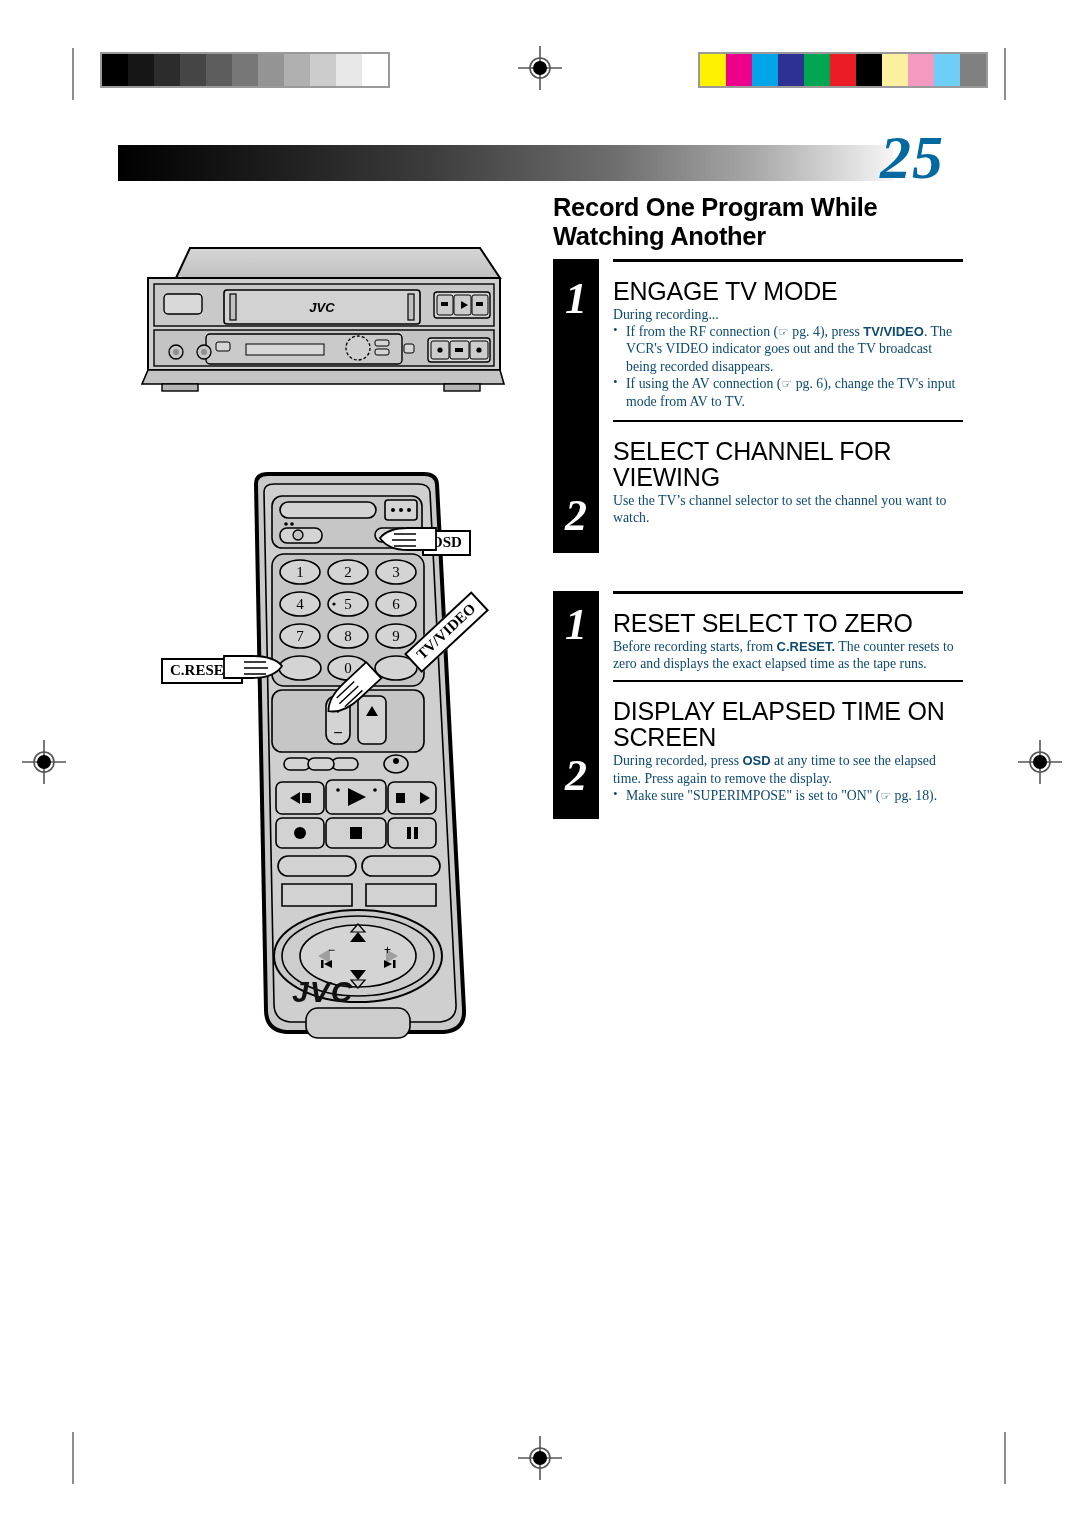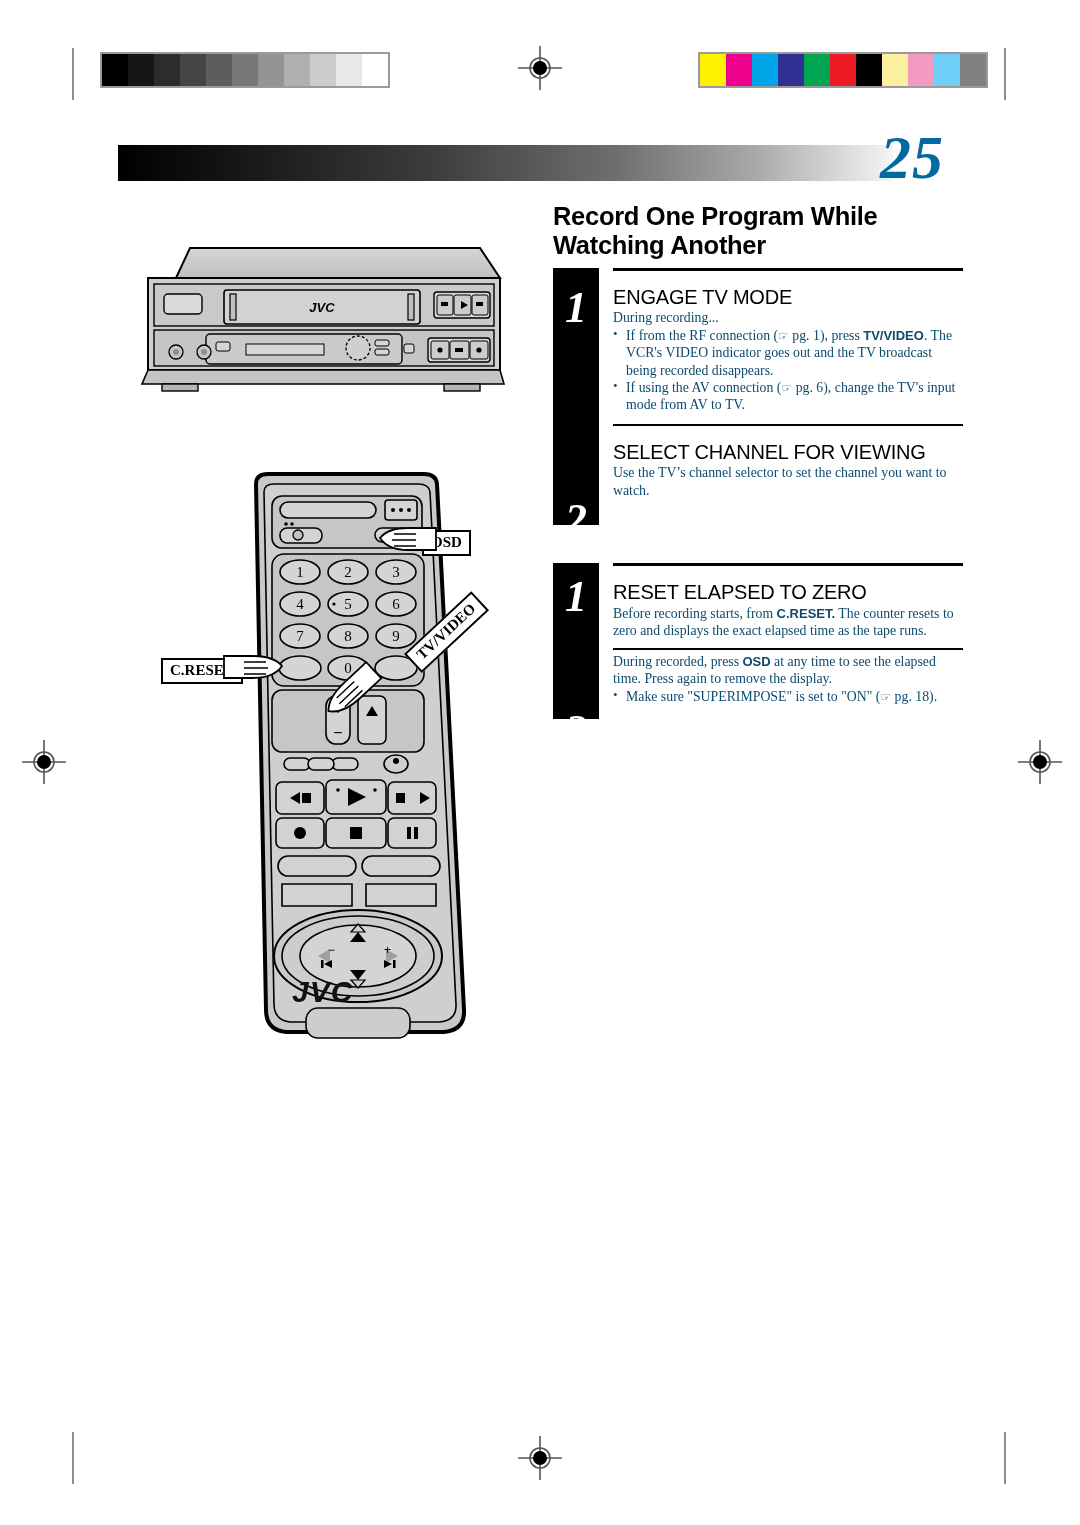--- a/index.html
+++ b/index.html
@@ -60,21 +60,21 @@
     font-style: italic;
     letter-spacing: 1px;
     color: #0369a1;
     line-height: 1;
   }
 
   
   .right-col {
     position: absolute;
     left: 553px;
-    top: 202px;
+    top: 193px;
     width: 410px;
   }
   .section-title {
     font-size: 25.5px;
     font-weight: 700;
     line-height: 1.13;
     letter-spacing: -0.3px;
     color: #000;
     margin: 0 0 8px 0;
   }
@@ -97,21 +97,21 @@
     padding-left: 60px;
     box-sizing: border-box;
   }
   .step .rule {
     height: 3px;
     background: #000;
     margin-bottom: 3px;
   }
   .step .rule.thin { height: 2px; margin-top: 1px; }
   .step-head {
-    font-size: 20px;
+    font-size: 25px;
     font-weight: 400;
     line-height: 1.04;
     letter-spacing: -0.2px;
     color: #000;
     margin: 16px 0 2px 0;
   }
   .step-body {
     font-family: "Liberation Serif", serif;
     font-size: 13.8px;
     line-height: 1.26;
@@ -430,21 +430,21 @@
   <div class="steps">
     <div class="numbar"></div>
 
     <div class="step">
       <div class="rule"></div>
       <div class="stepnum" style="top:18px;">1</div>
       <div class="step-head">ENGAGE TV MODE</div>
       <div class="step-body">
         <p>During recording...</p>
         <ul>
-          <li><span>If from the RF connection (</span><span class="hand-ref">☞</span><span> pg. 1), press </span><span class="b">TV/VIDEO</span><span>. The VCR's VIDEO indicator goes out and the TV broadcast being recorded disappears.</span></li>
+          <li><span>If from the RF connection (</span><span class="hand-ref">☞</span><span> pg. 4), press </span><span class="b">TV/VIDEO</span><span>. The VCR's VIDEO indicator goes out and the TV broadcast being recorded disappears.</span></li>
           <li><span>If using the AV connection (</span><span class="hand-ref">☞</span><span> pg. 6), change the TV's input mode from AV to TV.</span></li>
         </ul>
       </div>
       <div class="rule thin" style="margin-top:10px;"></div>
     </div>
 
     <div class="step" style="padding-bottom:26px;">
       <div class="stepnum" style="top:56px;">2</div>
       <div class="step-head">SELECT CHANNEL FOR VIEWING</div>
       <div class="step-body">
@@ -455,29 +455,30 @@
 
   <div class="gap"></div>
 
 
   <div class="steps">
     <div class="numbar"></div>
 
     <div class="step">
       <div class="rule"></div>
       <div class="stepnum" style="top:12px;">1</div>
-      <div class="step-head">RESET ELAPSED TO ZERO</div>
+      <div class="step-head">RESET SELECT TO ZERO</div>
       <div class="step-body">
         <p><span>Before recording starts, from </span><span class="b">C.RESET.</span><span> The counter resets to zero and displays the exact elapsed time as the tape runs.</span></p>
       </div>
       <div class="rule thin" style="margin-top:8px;"></div>
     </div>
 
     <div class="step" style="padding-bottom:14px;">
       <div class="stepnum" style="top:56px;">2</div>
+      <div class="step-head">DISPLAY ELAPSED TIME ON SCREEN</div>
       <div class="step-body">
         <p><span>During recorded, press </span><span class="b">OSD</span><span> at any time to see the elapsed time. Press again to remove the display.</span></p>
         <ul>
           <li><span>Make sure "SUPERIMPOSE" is set to "ON" (</span><span class="hand-ref">☞</span><span> pg. 18).</span></li>
         </ul>
       </div>
     </div>
   </div>
 
 </div>

